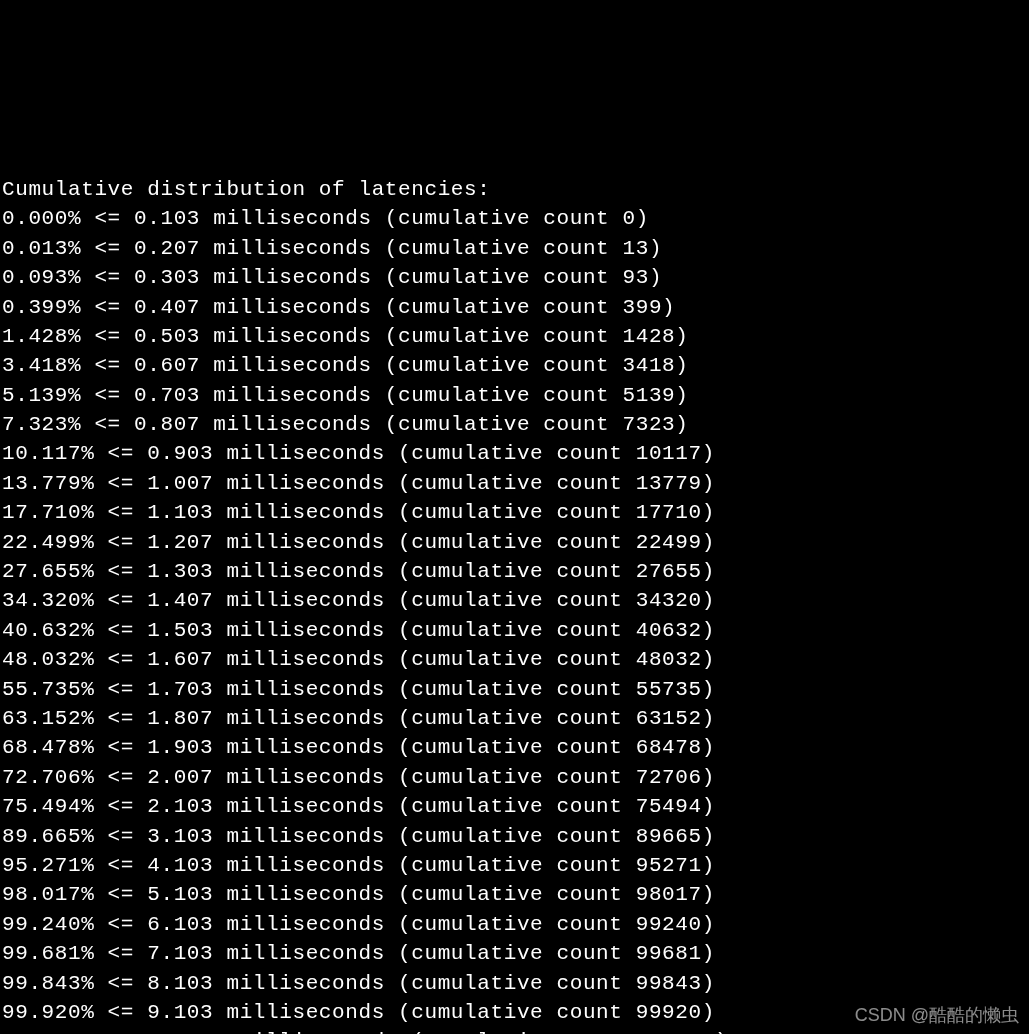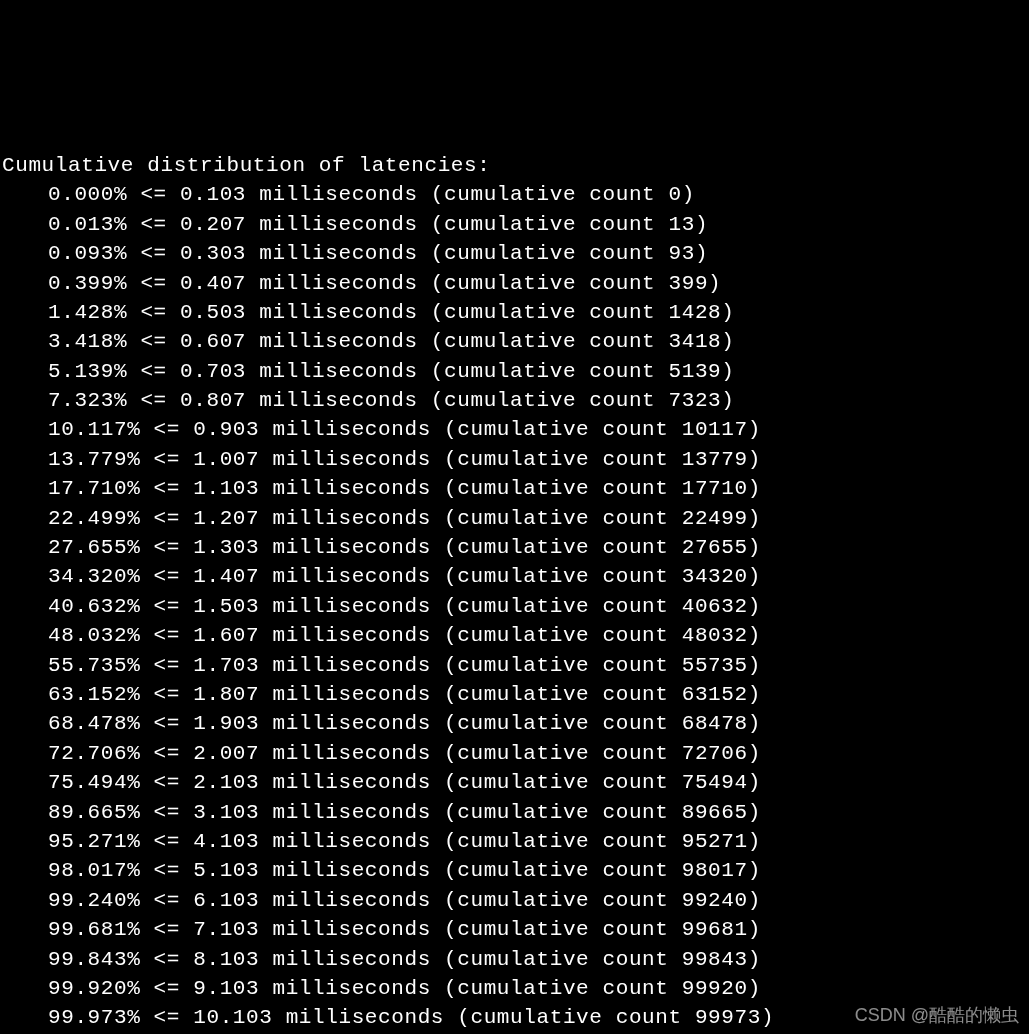--- a/index.html
+++ b/index.html
@@ -19,24 +19,24 @@
       height: 1034px;
       overflow: hidden;
       letter-spacing: 0.6px;
       position: relative;
     }
     .terminal {
       font-weight: normal;
     }
     .header-line {
       display: block;
+      margin-top: 24px;
     }
     .row {
       display: block;
-      margin-left: 46px;
     }
     .watermark {
       position: absolute;
       bottom: 6px;
       right: 10px;
       font-size: 18px;
       color: rgba(255,255,255,0.55);
       font-family: Arial, sans-serif;
       letter-spacing: 0;
     }

